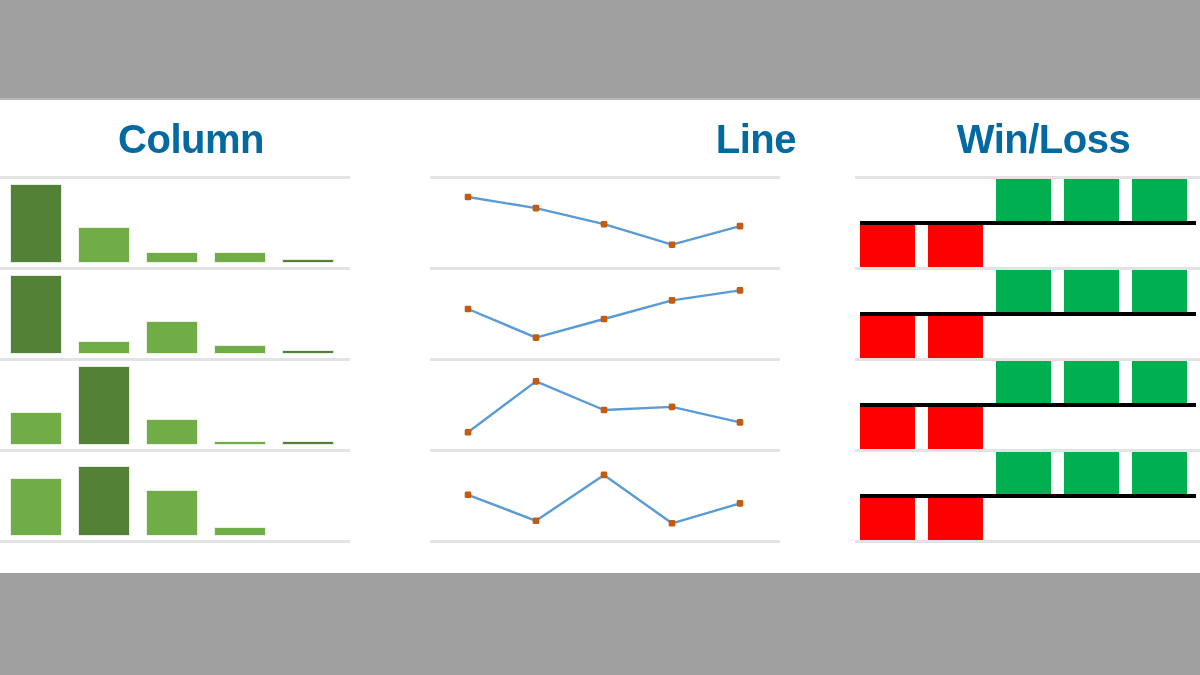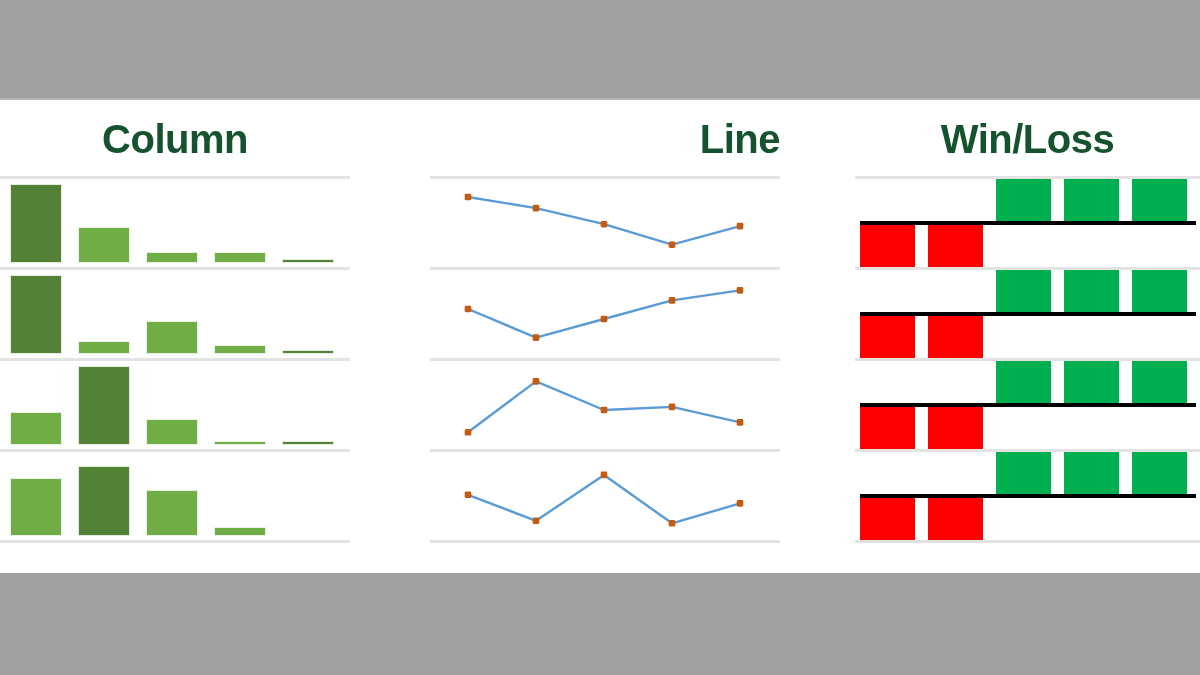--- a/index.html
+++ b/index.html
@@ -19,22 +19,22 @@
 
   #content{position:absolute;left:0;top:100px;width:1200px;height:473px;background:#fff;overflow:hidden;}
 
   .panel{position:absolute;top:0;height:473px;}
   #panel-column{left:0;width:350px;}
   #panel-line{left:430px;width:350px;}
   #panel-winloss{left:855px;width:345px;}
 
   .panel-title{
     position:absolute;left:0;width:100%;top:14px;height:50px;
-    text-align:center;font-weight:bold;font-size:40px;color:#14532d;
-    letter-spacing:-0.5px;line-height:50px;white-space:nowrap;
+    text-align:center;font-weight:bold;font-size:40px;color:#0369a1;
+    letter-spacing:-0.5px;line-height:50px;white-space:nowrap;padding-left:16px;
   }
   #panel-column .panel-title{text-align:center;}
   #panel-line .panel-title{text-align:right;}
   #panel-winloss .panel-title{text-align:center;}
 
   .rows{position:absolute;left:0;top:76px;width:100%;}
   .spark-row{position:relative;width:100%;height:88px;border-top:3px solid #e3e3e3;}
   .spark-row:last-child{border-bottom:3px solid #e3e3e3;}
 
   

